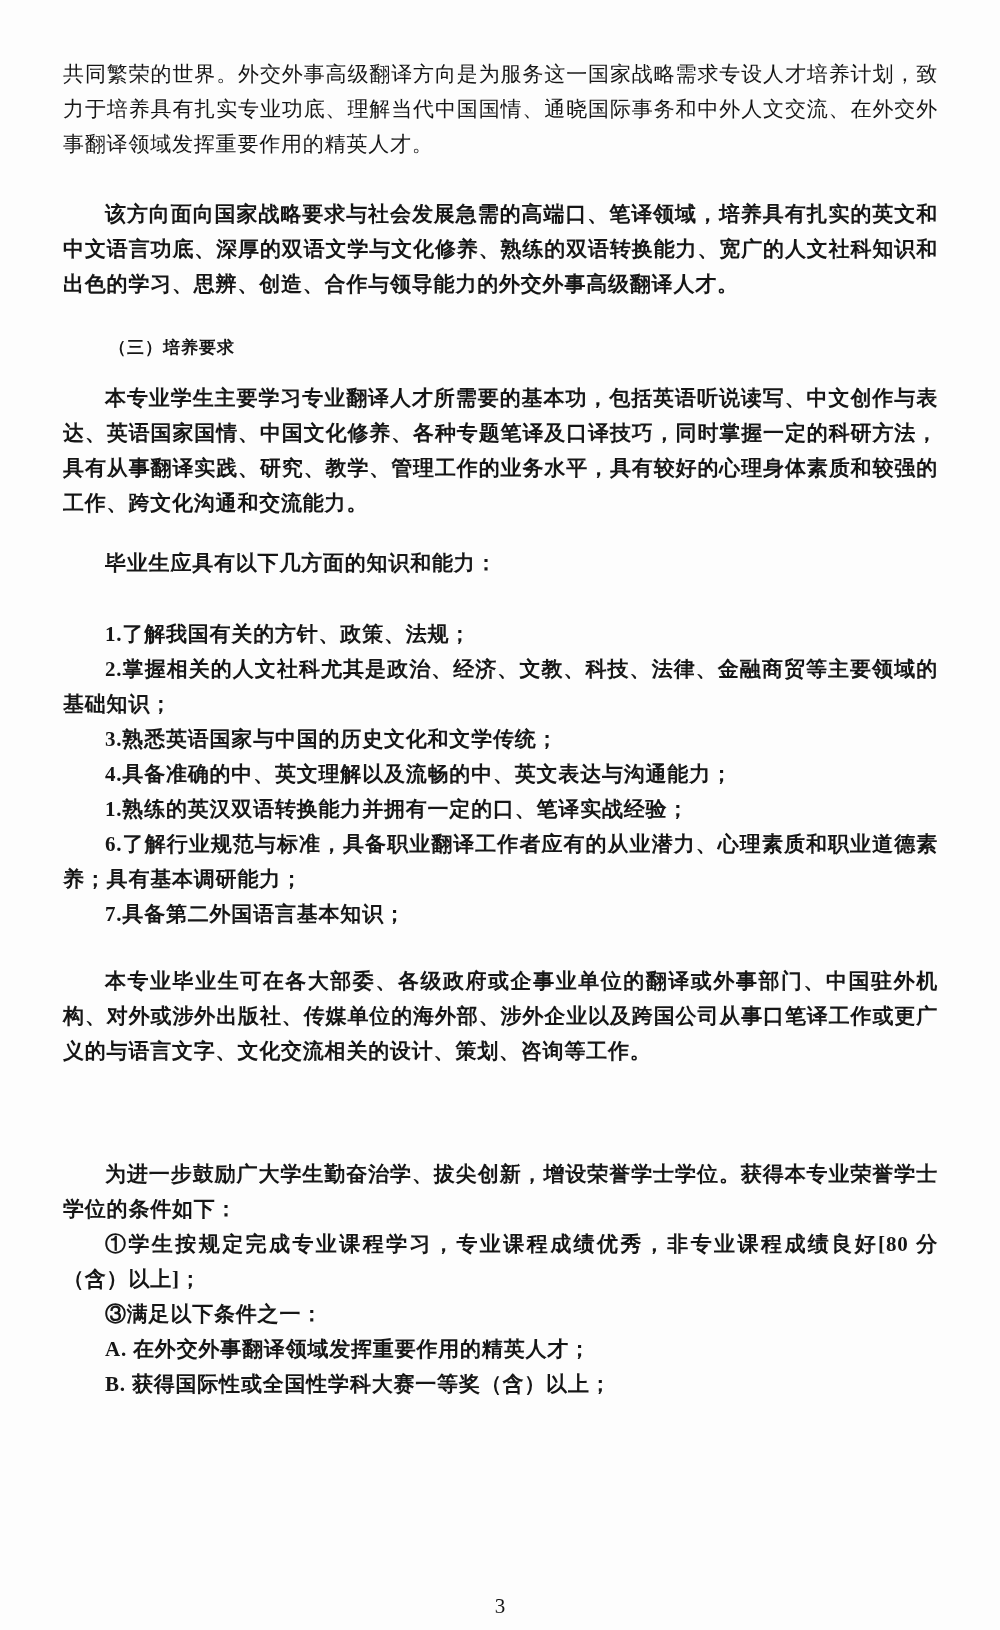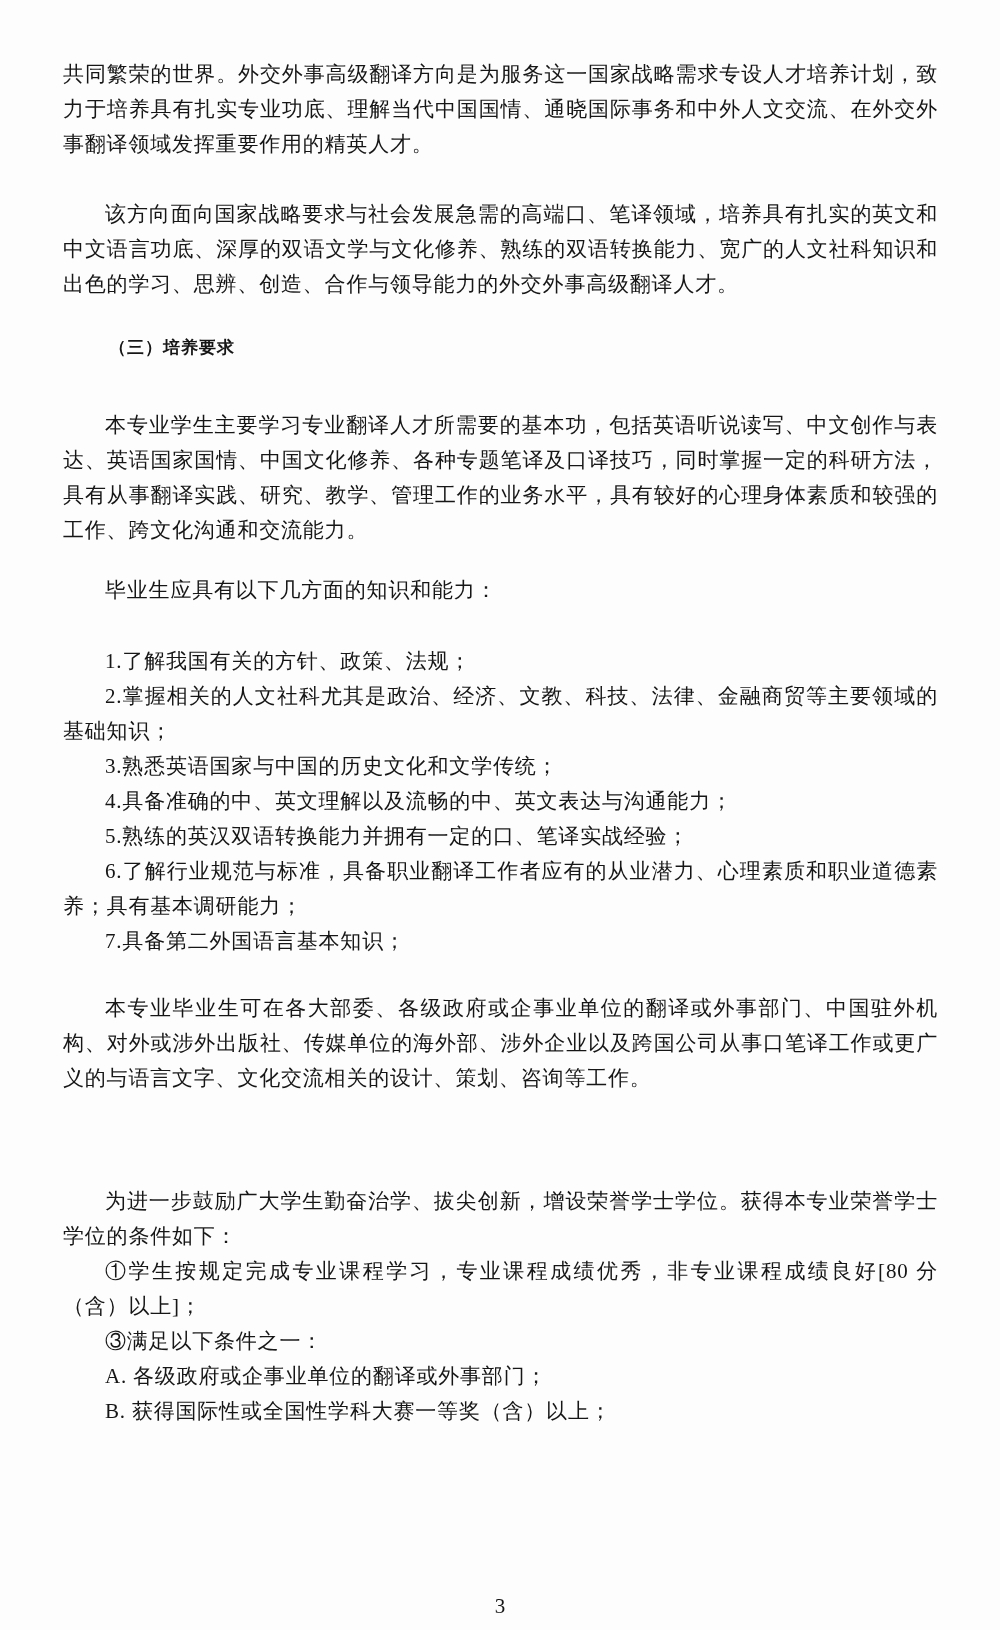--- a/index.html
+++ b/index.html
@@ -19,33 +19,33 @@
 
   .para {
     font-size: 21px;
     line-height: 35px;
     letter-spacing: 0.8px;
     text-align: justify;
     text-justify: inter-character;
     word-break: break-all;
   }
 
-  .indent { text-indent: 42px; }
+  .indent { text-indent: 42px; font-weight: bold; }
 
   .heading {
     font-family: "Liberation Sans", sans-serif;
     font-weight: bold;
     font-size: 17px;
     line-height: 40px;
     letter-spacing: 1px;
     margin: 26px 0 0 46px;
   }
 
   .gap-direction { margin-top: 35px; }
-  .gap-training  { margin-top: 40px; }
+  .gap-training  { margin-top: 13px; }
   .gap-grad      { margin-top: 25px; }
   .gap-list      { margin-top: 36px; }
   .gap-career    { margin-top: 32px; }
   .gap-honor     { margin-top: 88px; }
   .gap-honor-list{ }
 
   .page-number {
     position: absolute;
     top: 1594px;
     left: 0;
@@ -68,31 +68,31 @@
 
   <p class="para indent gap-training">本专业学生主要学习专业翻译人才所需要的基本功，包括英语听说读写、中文创作与表达、英语国家国情、中国文化修养、各种专题笔译及口译技巧，同时掌握一定的科研方法，具有从事翻译实践、研究、教学、管理工作的业务水平，具有较好的心理身体素质和较强的工作、跨文化沟通和交流能力。</p>
 
   <p class="para indent gap-grad">毕业生应具有以下几方面的知识和能力：</p>
 
   <div class="gap-list">
     <p class="para indent">1.了解我国有关的方针、政策、法规；</p>
     <p class="para indent">2.掌握相关的人文社科尤其是政治、经济、文教、科技、法律、金融商贸等主要领域的基础知识；</p>
     <p class="para indent">3.熟悉英语国家与中国的历史文化和文学传统；</p>
     <p class="para indent">4.具备准确的中、英文理解以及流畅的中、英文表达与沟通能力；</p>
-    <p class="para indent">5.熟练的英汉双语转换能力并拥有一定的口、笔译实战经验；</p>
+    <p class="para indent">1.熟练的英汉双语转换能力并拥有一定的口、笔译实战经验；</p>
     <p class="para indent">6.了解行业规范与标准，具备职业翻译工作者应有的从业潜力、心理素质和职业道德素养；具有基本调研能力；</p>
     <p class="para indent">7.具备第二外国语言基本知识；</p>
   </div>
 
   <p class="para indent gap-career">本专业毕业生可在各大部委、各级政府或企事业单位的翻译或外事部门、中国驻外机构、对外或涉外出版社、传媒单位的海外部、涉外企业以及跨国公司从事口笔译工作或更广义的与语言文字、文化交流相关的设计、策划、咨询等工作。</p>
 
   <p class="para indent gap-honor">为进一步鼓励广大学生勤奋治学、拔尖创新，增设荣誉学士学位。获得本专业荣誉学士学位的条件如下：</p>
 
   <div class="gap-honor-list">
     <p class="para indent">①学生按规定完成专业课程学习，专业课程成绩优秀，非专业课程成绩良好[80 分（含）以上]；</p>
     <p class="para indent">③满足以下条件之一：</p>
-    <p class="para indent">A. 各级政府或企事业单位的翻译或外事部门；</p>
+    <p class="para indent">A. 在外交外事翻译领域发挥重要作用的精英人才；</p>
     <p class="para indent">B. 获得国际性或全国性学科大赛一等奖（含）以上；</p>
   </div>
 
   <div class="page-number">3</div>
 
 </div>
 
 </body></html>

